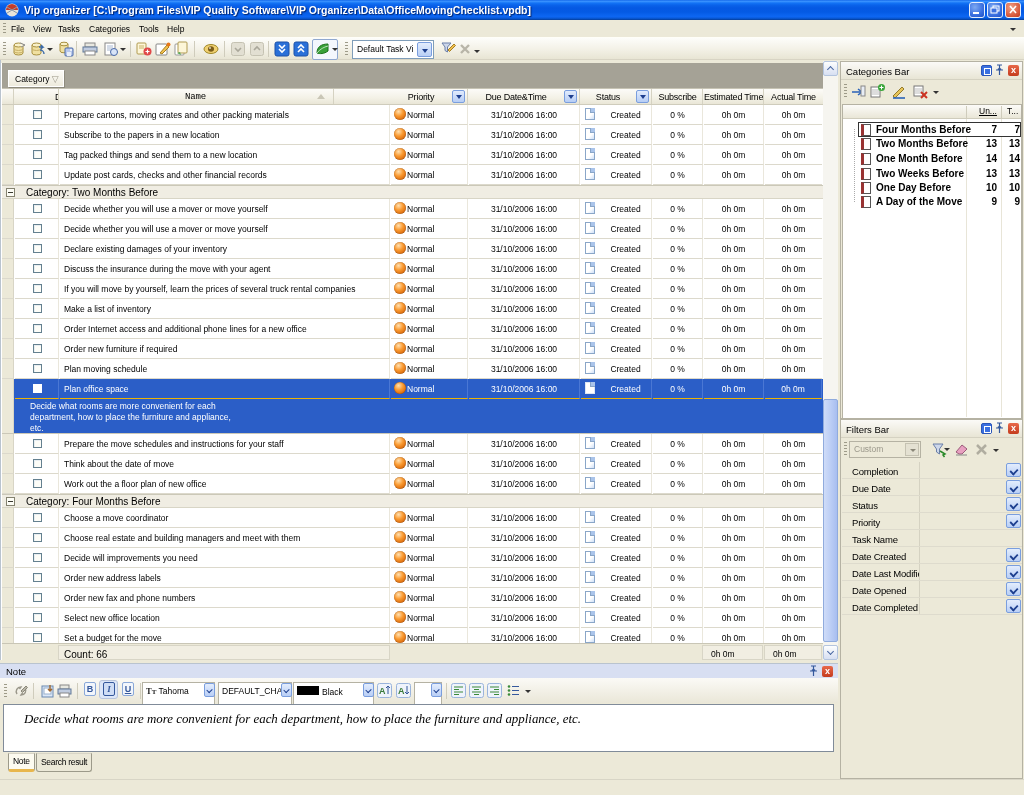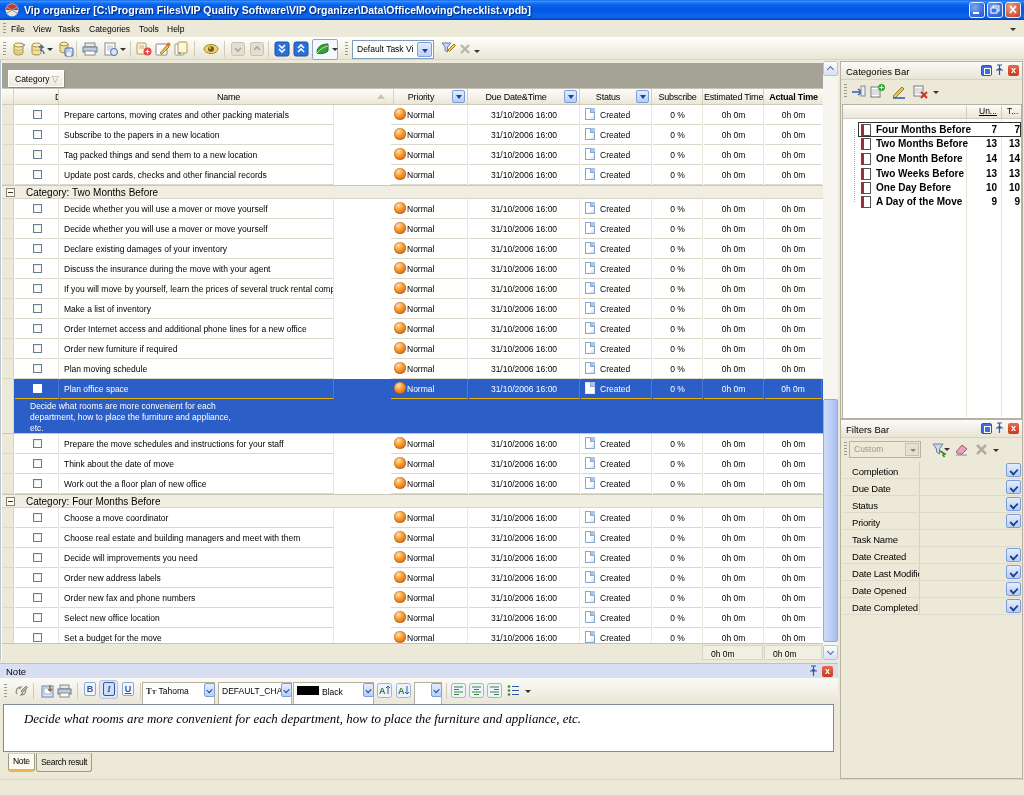--- a/index.html
+++ b/index.html
@@ -38,24 +38,24 @@
 .hcell { position:absolute; top:0; height:15px; border-right:1px solid #d5d2c2; text-align:center; padding-top:3px; font-size:9px; letter-spacing:-0.2px; white-space:nowrap; overflow:hidden; }
 .hdd { position:absolute; top:1px; width:13px; height:13px; background:linear-gradient(180deg,#e2ecfd,#b6cdf5); border:1px solid #7a9ede; border-radius:2px; }
 .hdd:after { content:""; position:absolute; left:3px; top:4px; width:0; height:0; border-left:3px solid transparent; border-right:3px solid transparent; border-top:4px solid #1d3f8f; }
 
 #rows { position:absolute; left:1px; top:45px; width:821px; height:538px; overflow:hidden; background:#fff; }
 .trow { position:relative; height:20px; background:#fff; }
 .cell { position:absolute; top:0; bottom:0; border-right:1px solid #eae7dc; }
 .cell.b { border-bottom:1px solid #dcd9cc; }
 .gut { left:0; width:12px; background:#ece9d8; border-right:1px solid #d8d5c6; border-bottom:1px solid #ece9d8; }
 .cdone { left:13px; width:44px; }
-.cname { left:58px; width:274px; padding:5px 0 8px 4px; white-space:nowrap; overflow:hidden; }
+.cname { left:58px; width:330px; padding:5px 0 8px 4px; white-space:nowrap; overflow:hidden; }
 .cpri  { left:389px; width:77px; padding:5px 0 0 16px; }
 .cdue  { left:467px; width:111px; text-align:center; padding-top:5px; }
-.cst   { left:579px; width:71px; padding:5px 0 0 19px; }
+.cst   { left:579px; width:71px; padding:5px 0 0 19px;text-align:center; }
 .ccmp  { left:651px; width:50px; text-align:center; padding-top:5px; }
 .cest  { left:702px; width:60px; text-align:center; padding-top:5px; }
 .cact  { left:763px; width:57px; text-align:center; padding-top:5px; border-right:none; }
 .ckb { position:absolute; left:18px; top:5px; width:9px; height:9px; border:1px solid #64808f; background:#fdfdf8; box-shadow:inset 1px 1px 0 #e8eef2; }
 .pball { position:absolute; left:3px; top:3px; width:12px; height:12px; border-radius:50%; background:radial-gradient(circle at 38% 30%, #ffe0b0 0%, #fa9a31 40%, #e07313 70%, #9c4a08 100%); box-shadow:inset 0 0 1px #7a3c06; }
 .sticon { position:absolute; left:4px; top:3px; width:10px; height:12px; background:linear-gradient(135deg,#fff 60%,#cfe0f8 100%); border:1px solid #8aa6c8; }
 .sticon:after { content:""; position:absolute; right:-1px; top:-1px; width:4px; height:4px; background:#aac4ea; border-left:1px solid #8aa6c8; border-bottom:1px solid #8aa6c8; }
 .catband { position:relative; height:14px; background:#f0ede3; border-top:1px solid #cbc8b8; border-bottom:1px solid #d8d5c6; padding:1px 0 0 24px; font-size:10px; }
 .catband .mbox { position:absolute; left:4px; top:2px; width:9px; height:9px; border:1px solid #848270; background:#fdfdf6; }
 .catband .mbox:after { content:""; position:absolute; left:1px; top:3px; width:5px; height:1px; background:#3a3a30; }
@@ -251,27 +251,27 @@
 </div>
 
   <div id="grid" class="abs">
     <div id="topstrip"></div>
     <div id="groupband">
       <div id="groupbtn">Category <span style="color:#9a9788;font-size:9px;">▽</span></div>
     </div>
     <div id="hdrrow">
 <div class="hcell" style="left:0px;width:12px;border-right:1px solid #d5d2c2;"></div>
 <div class="hcell" style="left:13px;width:44px;padding-left:40px;">Done</div>
-<div class="hcell" style="left:62px;width:330px;">Name<span style="position:absolute;right:8px;top:5px;width:0;height:0;border-left:4px solid transparent;border-right:4px solid transparent;border-bottom:5px solid #c9c6b6;"></span></div>
+<div class="hcell" style="left:56px;width:276px;font-family:Liberation Mono, monospace;">Name<span style="position:absolute;right:8px;top:5px;width:0;height:0;border-left:4px solid transparent;border-right:4px solid transparent;border-bottom:5px solid #c9c6b6;"></span></div>
 <div class="hcell" style="left:389px;width:77px;padding-right:16px;">Priority<span class="hdd" style="right:2px;"></span></div>
 <div class="hcell" style="left:467px;width:111px;padding-right:16px;">Due Date&amp;Time<span class="hdd" style="right:2px;"></span></div>
 <div class="hcell" style="left:579px;width:71px;padding-right:16px;">Status<span class="hdd" style="right:2px;"></span></div>
 <div class="hcell" style="left:651px;width:50px;">Subscribe</div>
 <div class="hcell" style="left:702px;width:60px;">Estimated Time</div>
-<div class="hcell" style="left:763px;width:57px;border-right:none;font-weight:bold;">Actual Time</div>
+<div class="hcell" style="left:763px;width:57px;border-right:none;">Actual Time</div>
 </div>
     <div id="rows">
 <div class="trow">
 <div class="cell b gut"></div>
 <div class="cell b cdone">
             <span class="ckb"></span>
           </div>
 <div class="cell b cname">Prepare cartons, moving crates and other packing materials</div>
 <div class="cell b cpri"><span class="pball"></span>Normal</div>
 <div class="cell b cdue">31/10/2006 16:00</div>
@@ -577,20 +577,21 @@
 <div class="cell b cname">Set a budget for the move</div>
 <div class="cell b cpri"><span class="pball"></span>Normal</div>
 <div class="cell b cdue">31/10/2006 16:00</div>
 <div class="cell b cst"><span class="sticon"></span>Created</div>
 <div class="cell b ccmp">0 %</div>
 <div class="cell b cest">0h 0m</div>
 <div class="cell b cact">0h 0m</div>
 </div>
 </div>
     <div id="gfooter">
+      <div class="fc" style="left:56px; width:332px; font-size:10px; padding-left:5px;">Count: 66</div>
       <div class="fc" style="left:700px; width:61px;">0h 0m</div>
       <div class="fc" style="left:762px; width:58px;">0h 0m</div>
     </div>
     <div id="vscroll">
       <div class="sbtn up" style="top:0px;"></div>
       <div id="vthumb"></div>
       <div class="sbtn dn" style="top:584px;"></div>
     </div>
   </div>
 

